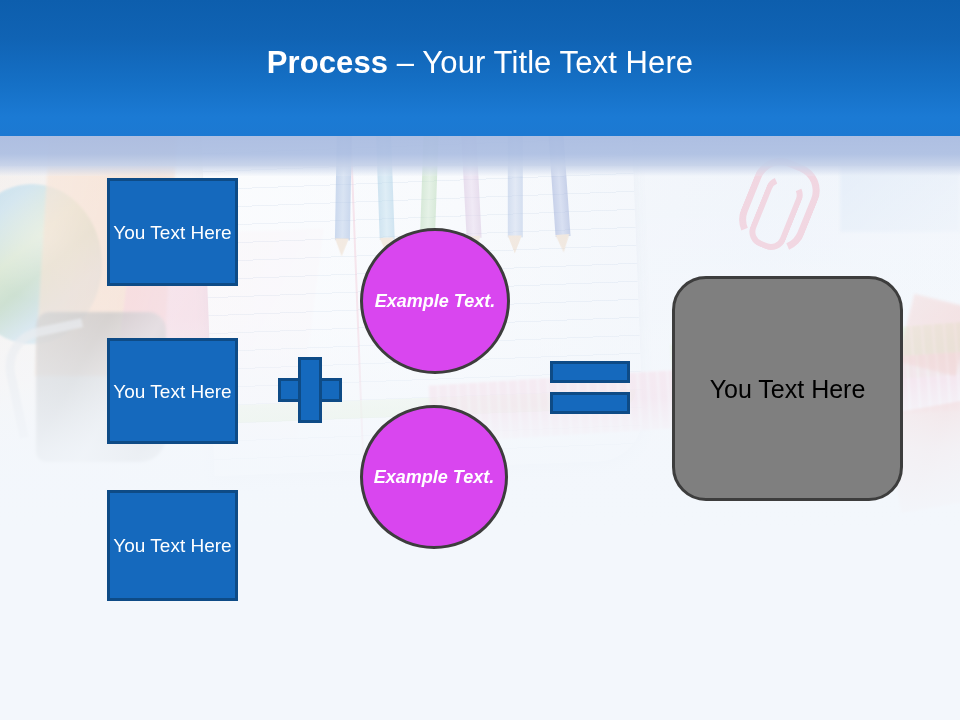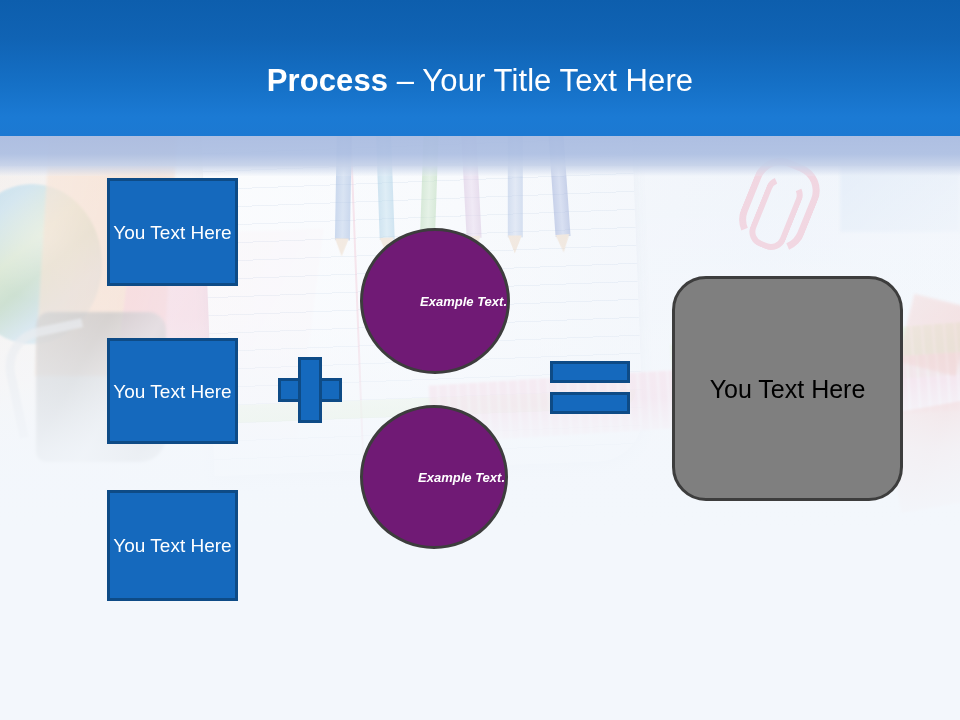--- a/index.html
+++ b/index.html
@@ -21,21 +21,21 @@
     position: absolute;
     left: 0; top: 0;
     width: 960px;
     height: 136px;
     background: linear-gradient(to bottom, #0d5ead 0%, #1063b4 28%, #1570c6 62%, #1b7ad4 86%, #1c79d2 100%);
     z-index: 20;
   }
   .slide-title {
     position: absolute;
     left: 0;
-    top: 60px;
+    top: 42px;
     width: 960px;
     text-align: center;
     color: #ffffff;
     font-size: 31px;
     line-height: 42px;
     letter-spacing: 0.1px;
     white-space: nowrap;
     font-weight: 400;
   }
   .slide-title .t-strong { font-weight: 700; }
@@ -301,29 +301,29 @@
   .plus-sign .bar.v { left: 20px; top: 0;  width: 24px; height: 66px; }
   .plus-sign .bar.fill {
     background: #1569bd; border: none;
     left: 23px; top: 24px; width: 18px; height: 18px;
   }
 
   .gray-circle {
     position: absolute;
     z-index: 10;
     border-radius: 50%;
-    background: #701a75;
+    background: #d946ef;
     border: 3px solid #3d3d3d;
     box-sizing: border-box;
     display: flex;
     align-items: center;
-    justify-content: flex-end;
+    justify-content: center;
     text-align: center;
     color: #ffffff;
-    font-size: 13px;
+    font-size: 18px;
     line-height: 23px;
     font-weight: 700;
     font-style: italic;
   }
   #gray-circle-1 { left: 360px; top: 228px; width: 150px; height: 146px; }
   #gray-circle-2 { left: 360px; top: 405px; width: 148px; height: 144px; }
 
   .equals-sign {
     position: absolute;
     left: 550px; top: 361px;

